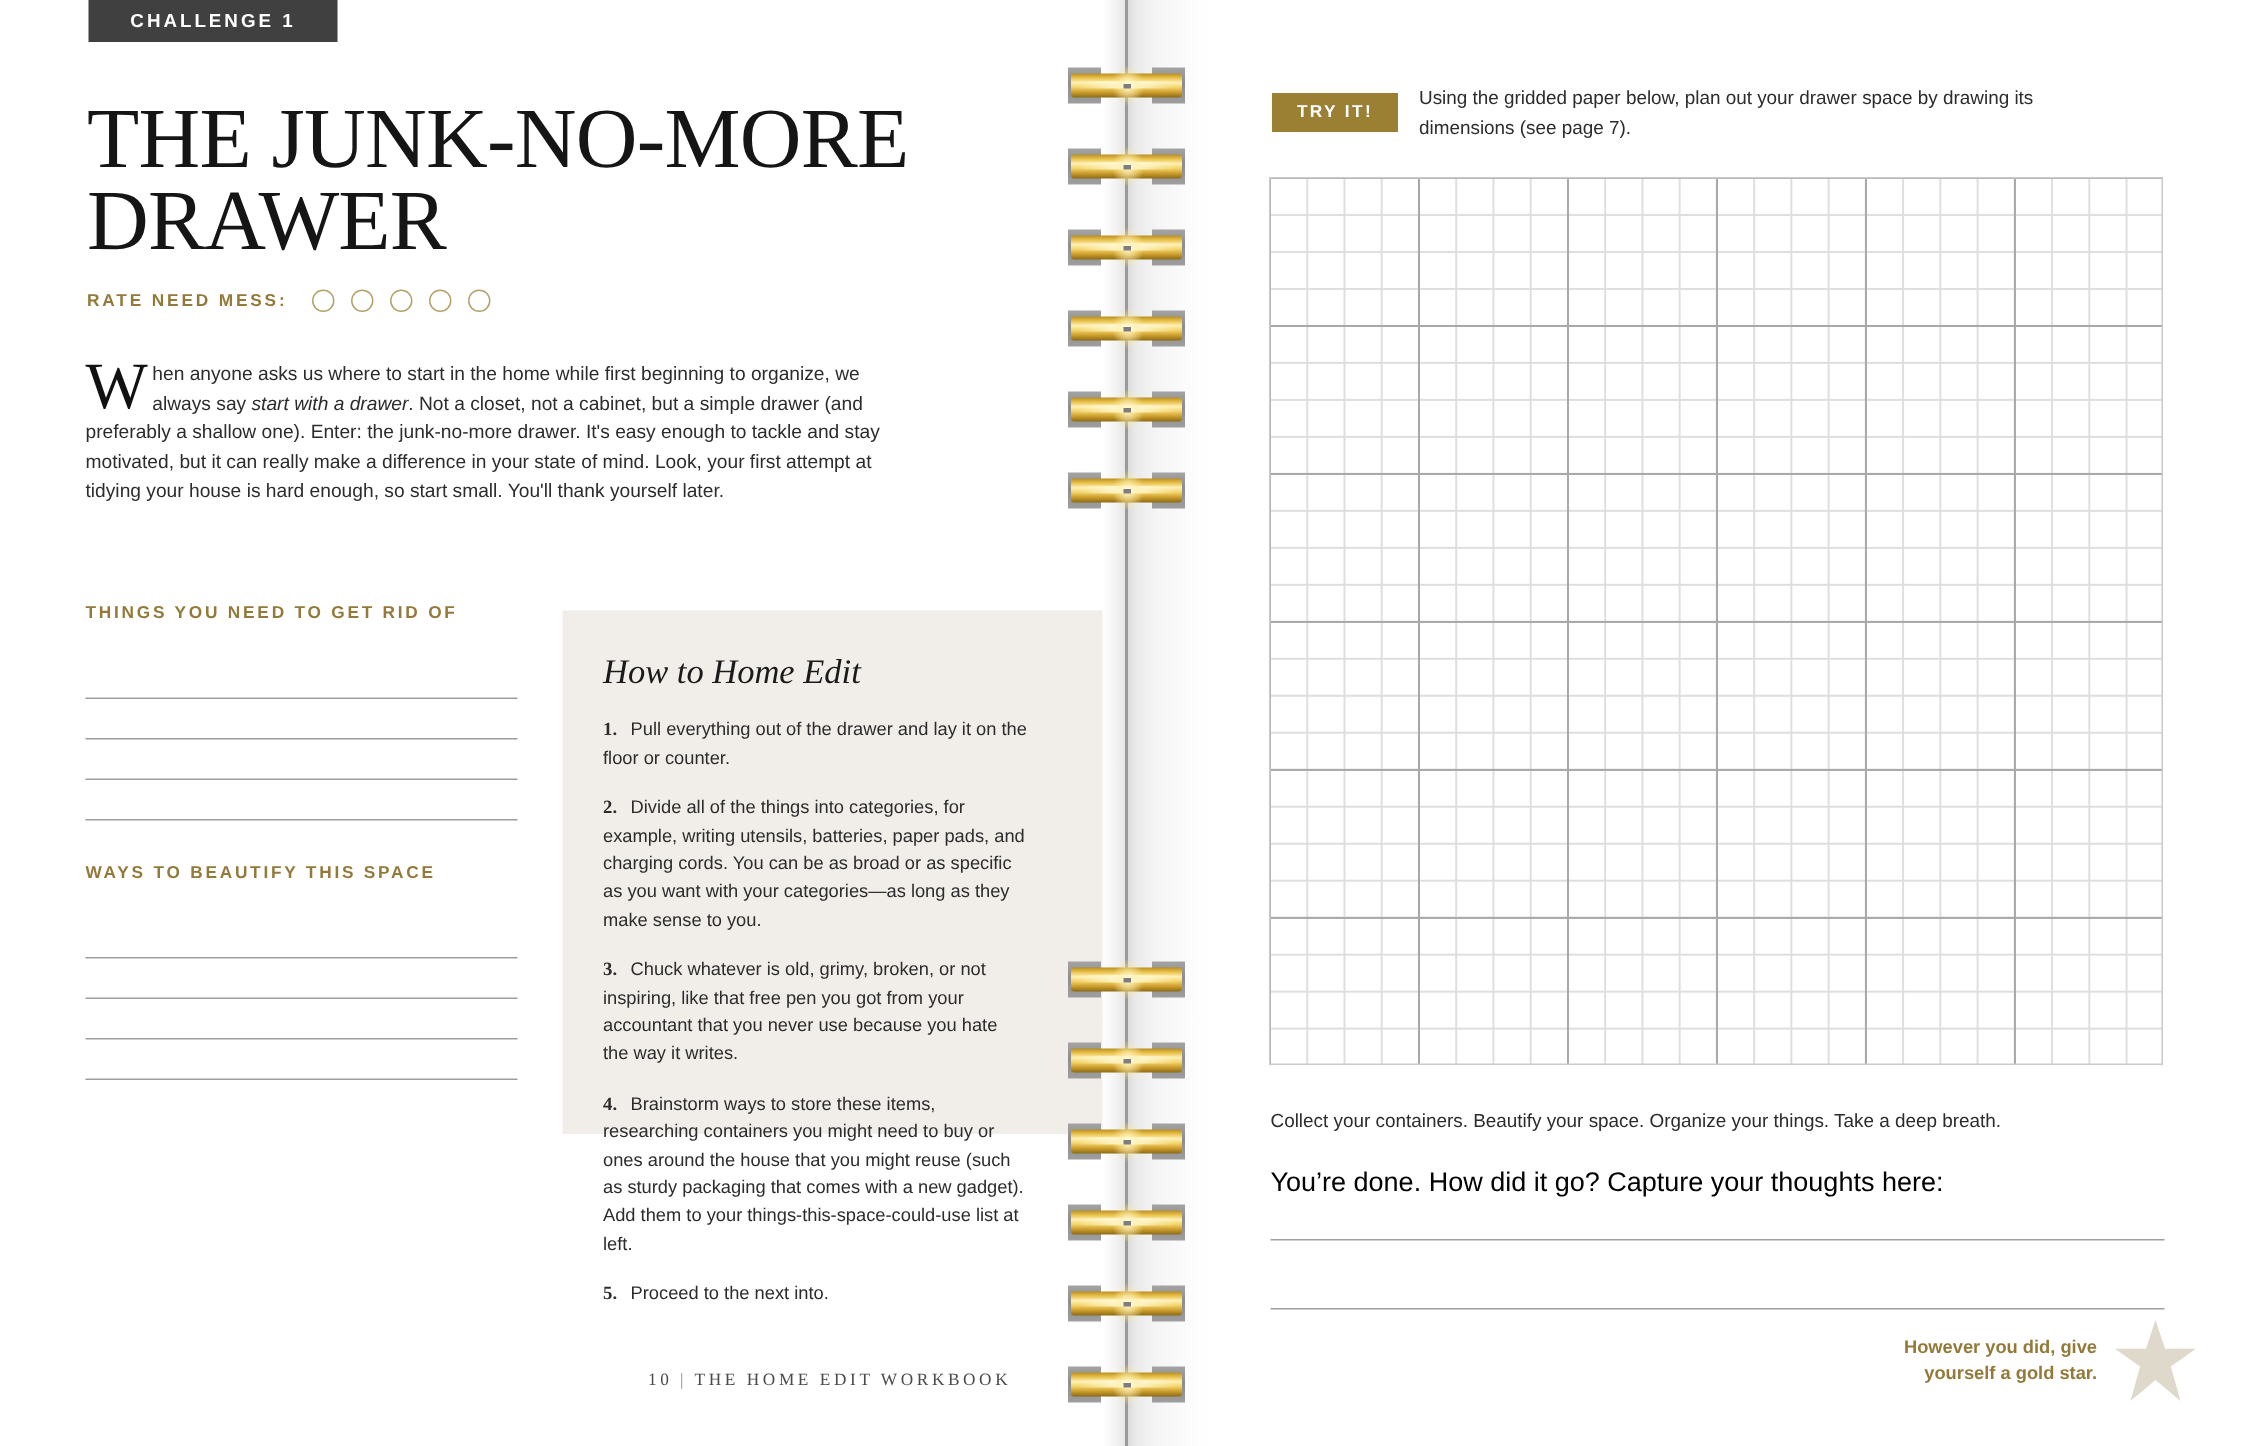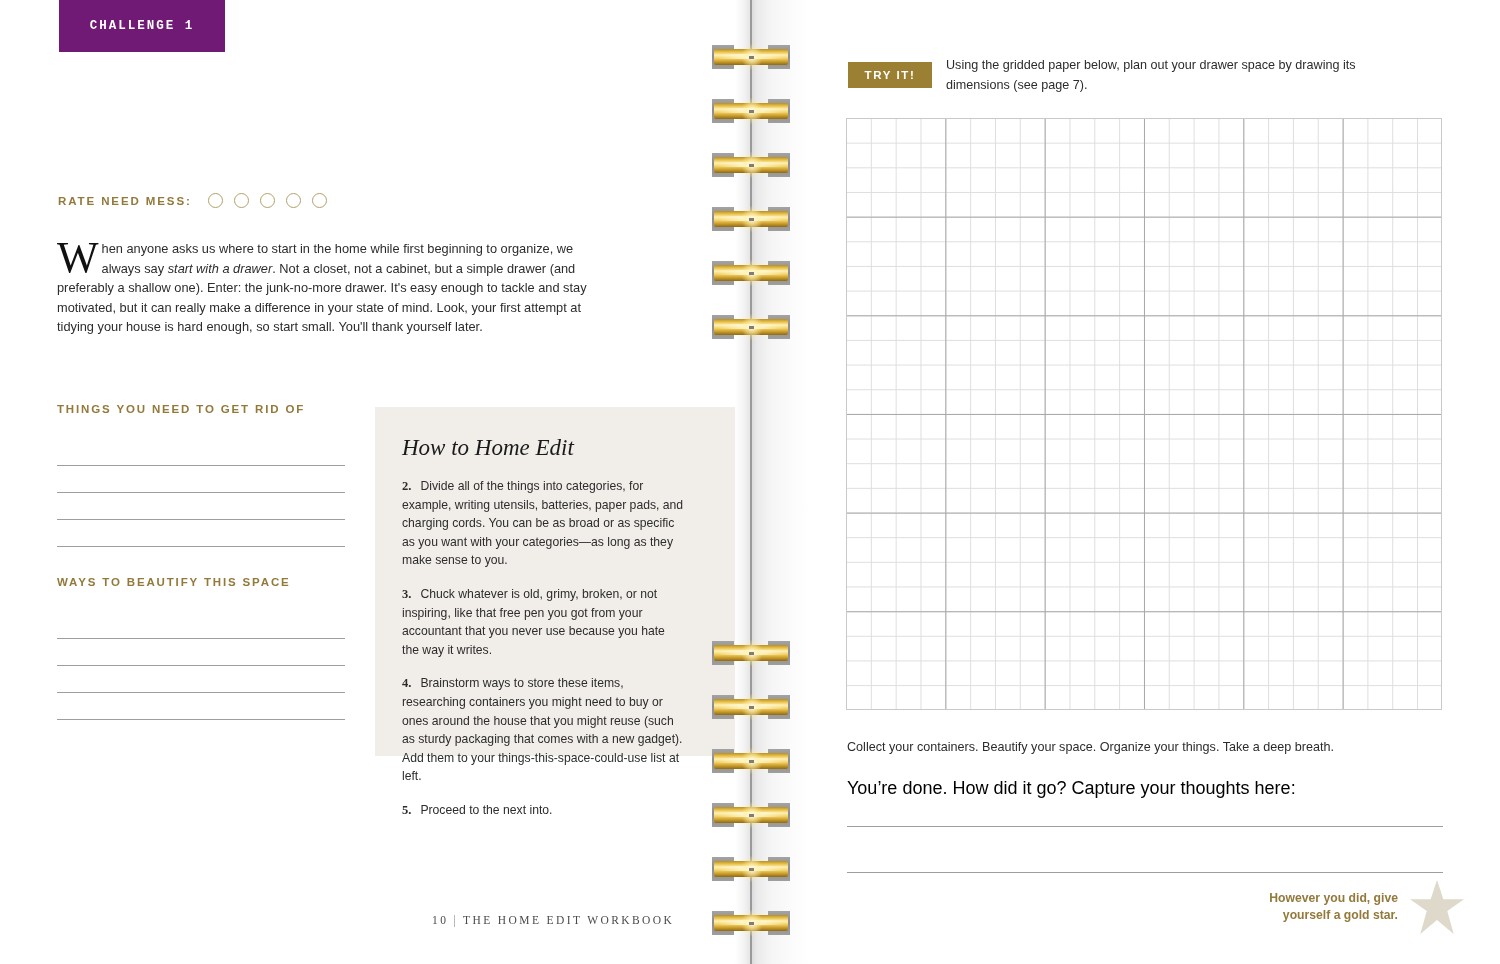--- a/index.html
+++ b/index.html
@@ -86,23 +86,23 @@
     width: 5px; height: 3px;
     background: #7d7d7d;
   }
 
   
   #left-page { position: absolute; left: 0; top: 0; width: 735px; height: 964px; }
 
   #challenge-badge {
     position: absolute;
     left: 59px; top: 0px;
-    width: 166px; height: 52px;
-    background: #701a75;
-    display: flex; align-items: center; justify-content: center; font-family: Liberation Mono, monospace;
+    width: 166px; height: 28px;
+    background: #404040;
+    display: flex; align-items: center; justify-content: center;
   }
   #challenge-badge span {
     color: #ffffff;
     font-size: 12.5px;
     font-weight: bold;
     letter-spacing: 2.0px;
   }
 
   #main-title {
     position: absolute;
@@ -309,20 +309,21 @@
 <body>
 
 <div id="page">
 
   <div id="left-page">
 
     <div id="challenge-badge">
       <span>CHALLENGE 1</span>
     </div>
 
+    <h1 id="main-title">THE JUNK-NO-MORE DRAWER</h1>
 
     <div id="rate-row">
       <span id="rate-label">RATE NEED MESS:</span>
       <span class="rate-circle first"></span>
       <span class="rate-circle"></span>
       <span class="rate-circle"></span>
       <span class="rate-circle"></span>
       <span class="rate-circle"></span>
     </div>
 
@@ -354,20 +355,21 @@
 
 
     <div class="footer" id="footer-left">
       <span>10</span><span class="sep">|</span><span>THE HOME EDIT WORKBOOK</span>
     </div>
   </div>
 
   <div id="howto-box">
     <div id="howto-title">How to Home Edit</div>
     <div id="howto-list">
+        <div class="howto-item"><span class="howto-num">1.</span><span>Pull everything out of the drawer and lay it on the floor or counter.</span></div>
         <div class="howto-item"><span class="howto-num">2.</span><span>Divide all of the things into categories, for example, writing utensils, batteries, paper pads, and charging cords. You can be as broad or as specific as you want with your categories—as long as they make sense to you.</span></div>
         <div class="howto-item"><span class="howto-num">3.</span><span>Chuck whatever is old, grimy, broken, or not inspiring, like that free pen you got from your accountant that you never use because you hate the way it writes.</span></div>
         <div class="howto-item"><span class="howto-num">4.</span><span>Brainstorm ways to store these items, researching containers you might need to buy or ones around the house that you might reuse (such as sturdy packaging that comes with a new gadget). Add them to your things-this-space-could-use list at left.</span></div>
         <div class="howto-item"><span class="howto-num">5.</span><span>Proceed to the next into.</span></div>
       </div>
   </div>
 
   <div id="spine-shade-left"></div>
   <div id="spine-shade-right"></div>
   <div id="spine-line"></div>

